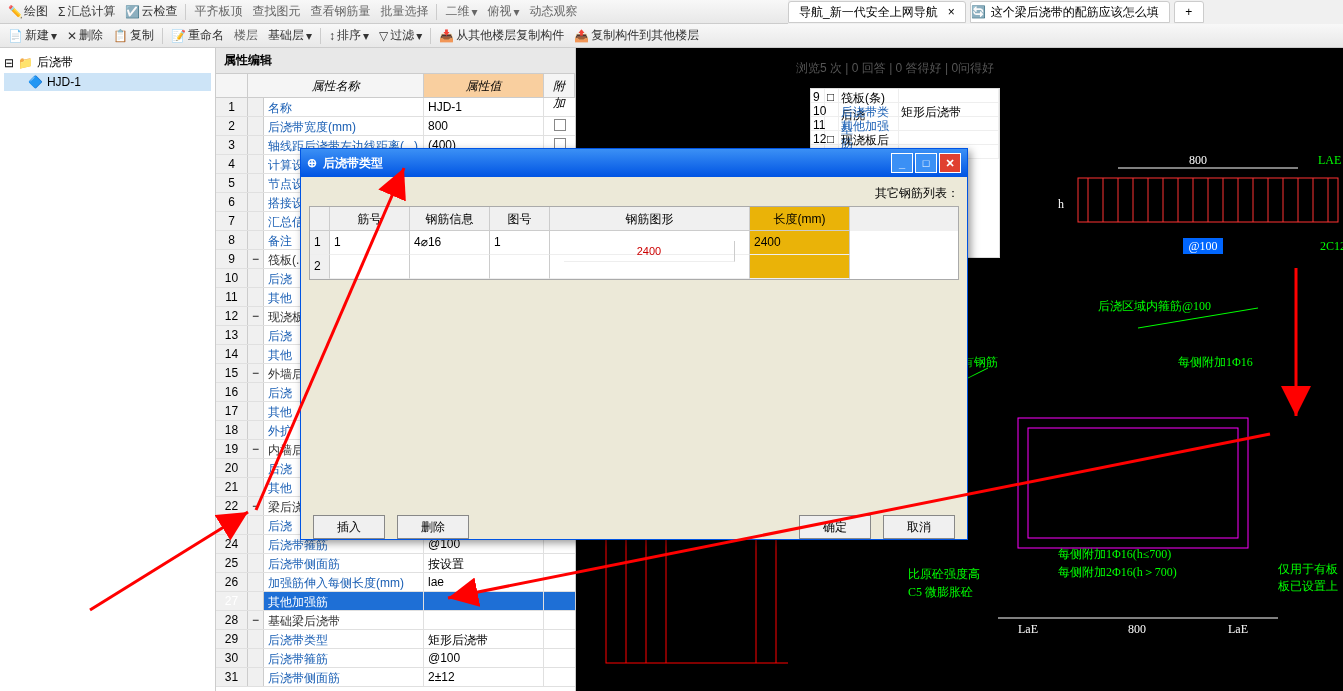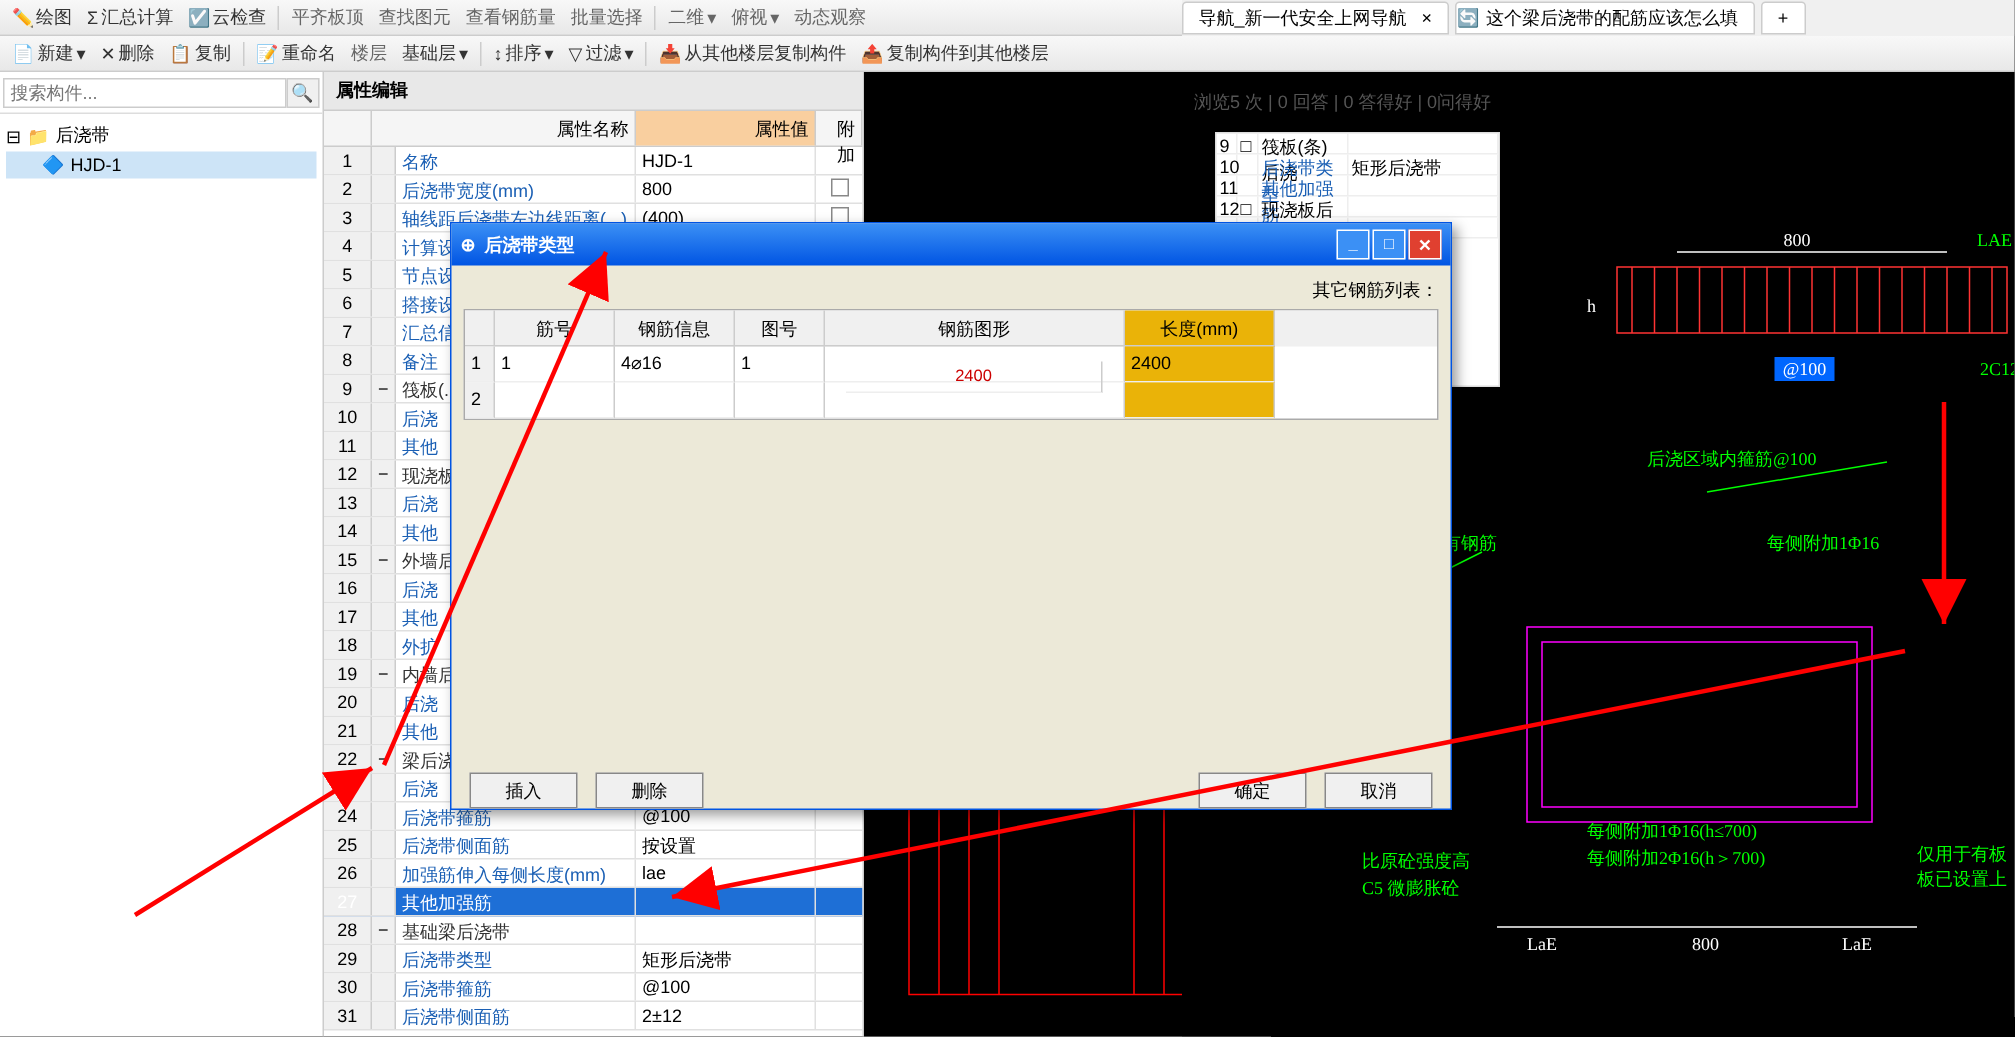--- a/index.html
+++ b/index.html
@@ -18,21 +18,21 @@
 .search-row input { flex:1; height:20px; border:1px solid #ccc; padding:0 4px; }
 .search-row .btn { width:22px; height:20px; border:1px solid #ccc; background:#f0f0f0; display:flex; align-items:center; justify-content:center; }
 .tree { padding:4px; }
 .tree-row { display:flex; align-items:center; gap:4px; padding:2px 0; }
 .tree-row.sel { background:#cde4f7; }
 
 
 .prop-panel { position:absolute; left:216px; top:48px; width:360px; bottom:0; background:#fff; border-right:1px solid #ccc; }
 .prop-title { background:#e8e8e8; padding:4px 8px; border-bottom:1px solid #ccc; font-weight:bold; }
 .prop-head { display:flex; background:#f5f5f5; border-bottom:1px solid #ccc; height:24px; }
-.prop-head div { padding:4px; border-right:1px solid #ccc; text-align:right; }
+.prop-head div { padding:4px; border-right:1px solid #ccc; text-align:center;font-style:italic; }
 .ph-num { width:32px; }
 .ph-name { width:176px; }
 .ph-val { width:120px; background:#f9cf9f; }
 .ph-att { flex:1; }
 .prop-body { overflow-y:auto; height:calc(100% - 52px); }
 .prop-row { display:flex; border-bottom:1px solid #e0e0e0; height:19px; align-items:stretch; }
 .prop-row.sel { background:#1e6fd6; color:#fff; }
 .prop-row.sel .pc-name { color:#fff; }
 .pc-num { width:32px; background:#f0f0f0; text-align:center; border-right:1px solid #ccc; padding-top:2px; }
 .pc-exp { width:16px; background:#f0f0f0; text-align:center; border-right:1px solid #ccc; cursor:pointer; padding-top:2px; }
@@ -178,26 +178,20 @@
     </div>
   <div class="thumb-row">
       <div style="width:14px">13</div>
       <div style="width:14px"></div>
       <div style="width:60px;color:#1a5fb4">后浇带类型</div>
       <div style="flex:1">矩形后浇带</div>
     </div>
 </div>
 
 <div class="left-panel">
-  <div class="search-row">
-    <input placeholder="搜索构件..." style="">
-    <div class="btn">
-        <span>🔍</span>
-      </div>
-  </div>
   <div class="tree">
     <div class="tree-row">
       <span>⊟</span>
       <span>📁</span>
       <span>后浇带</span>
     </div>
     <div class="tree-row sel" style="padding-left:24px">
       <span>🔷</span>
       <span>HJD-1</span>
     </div>

